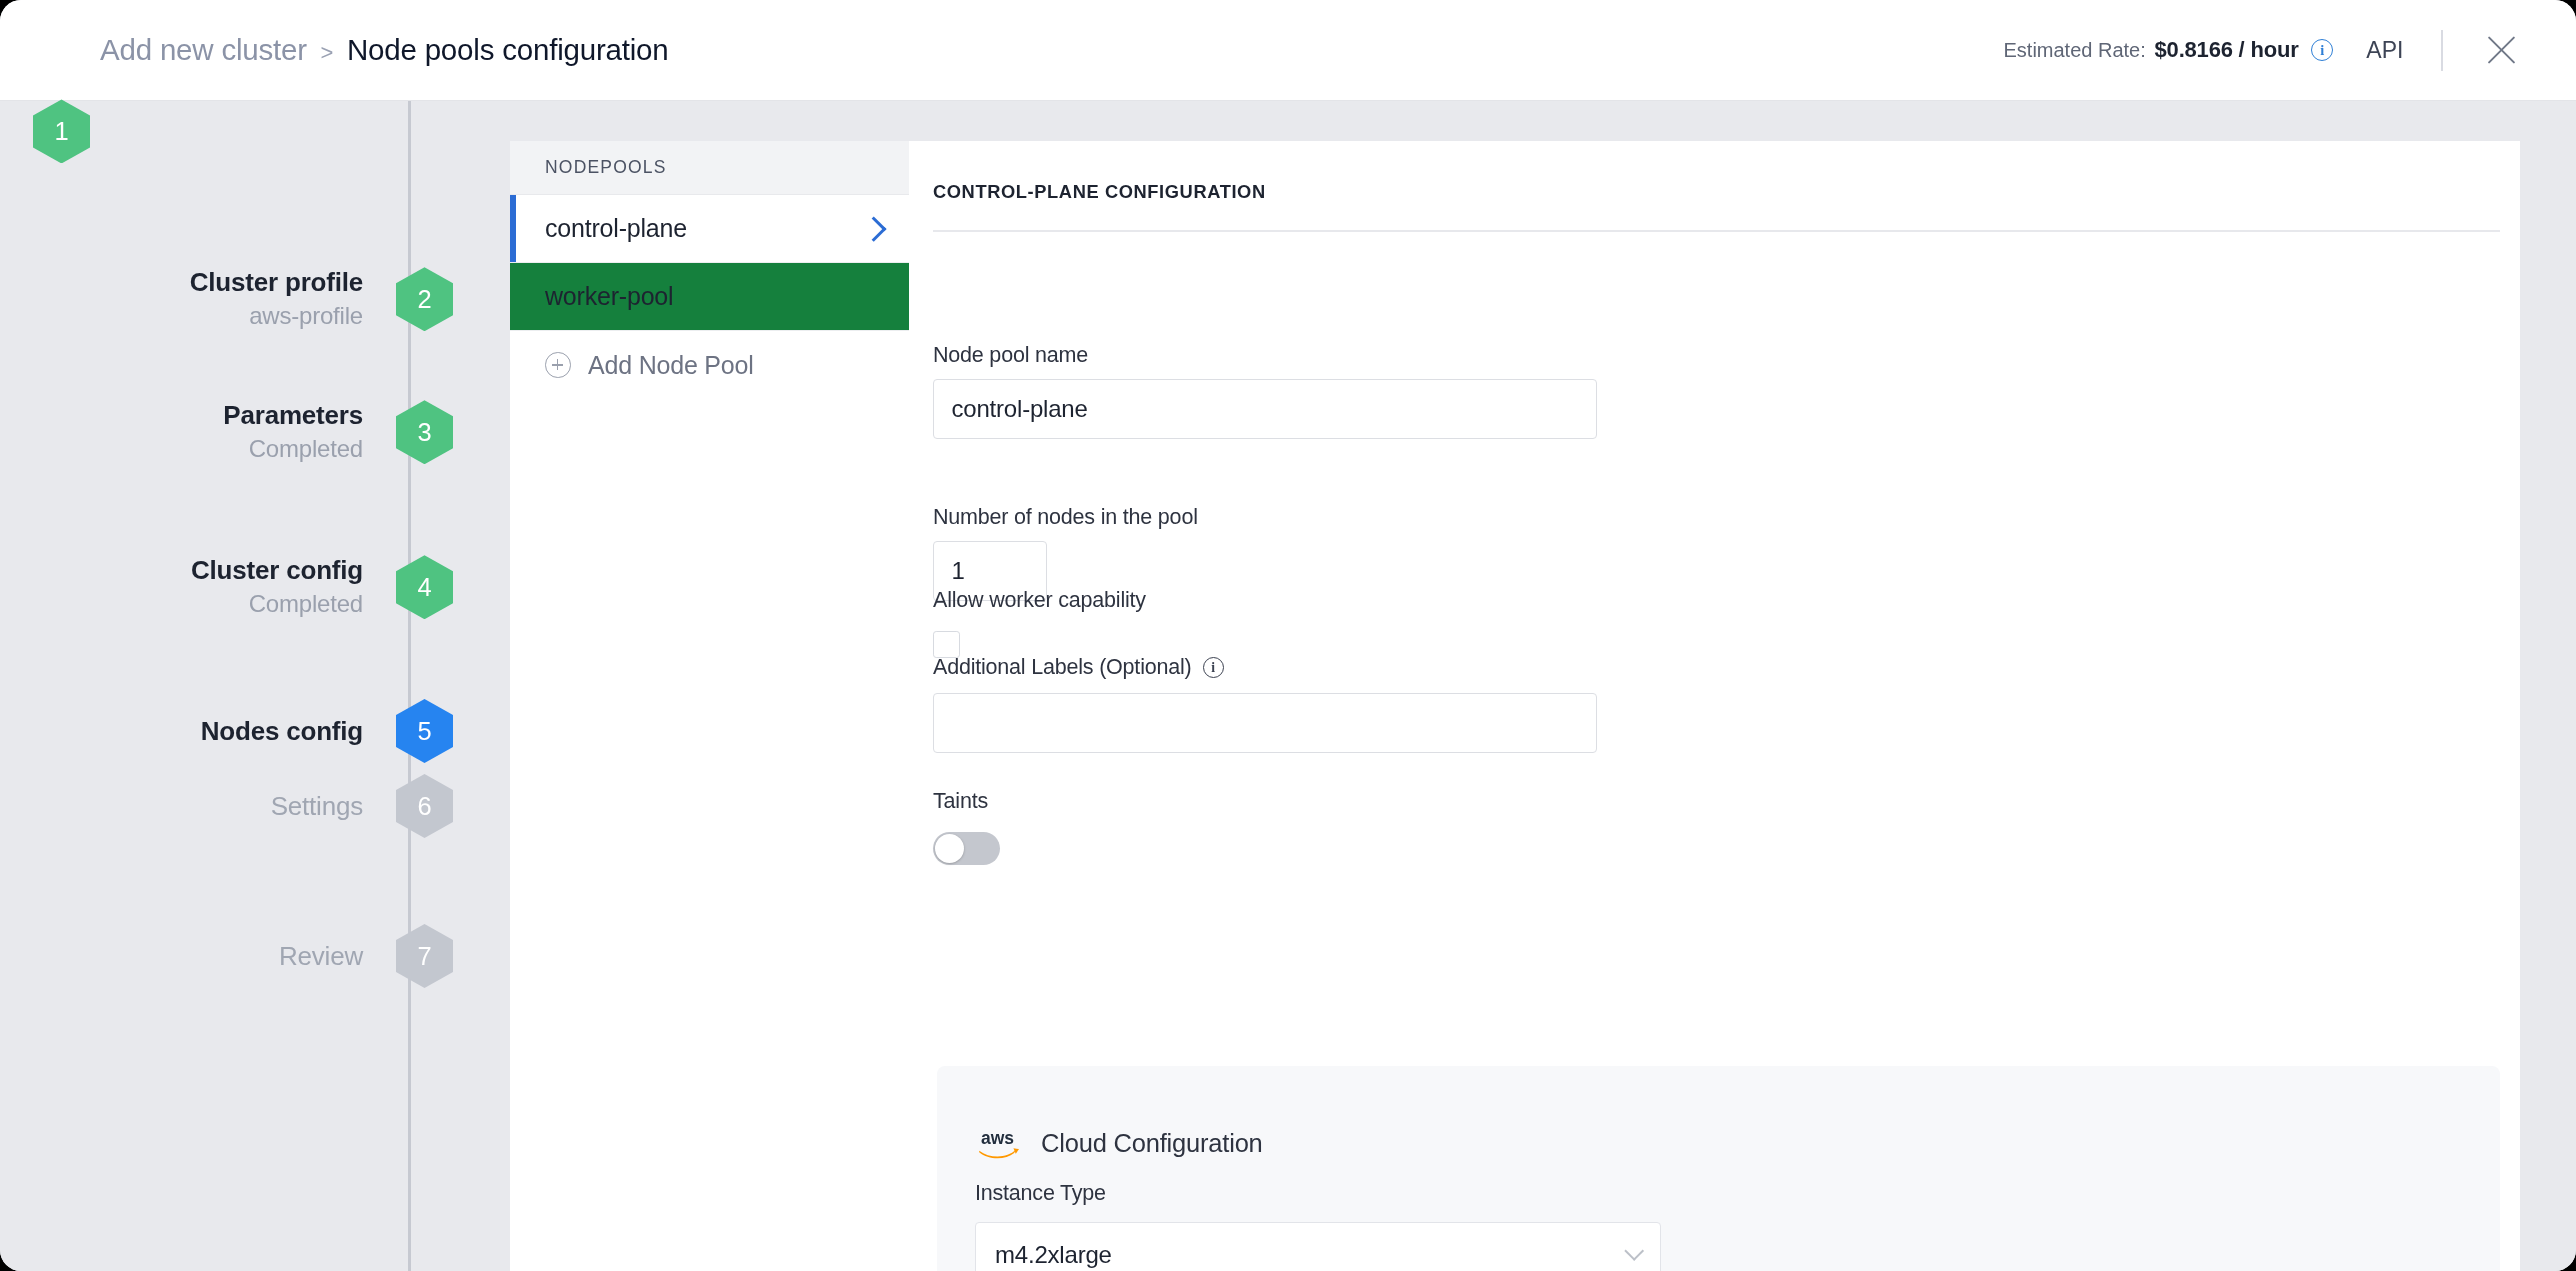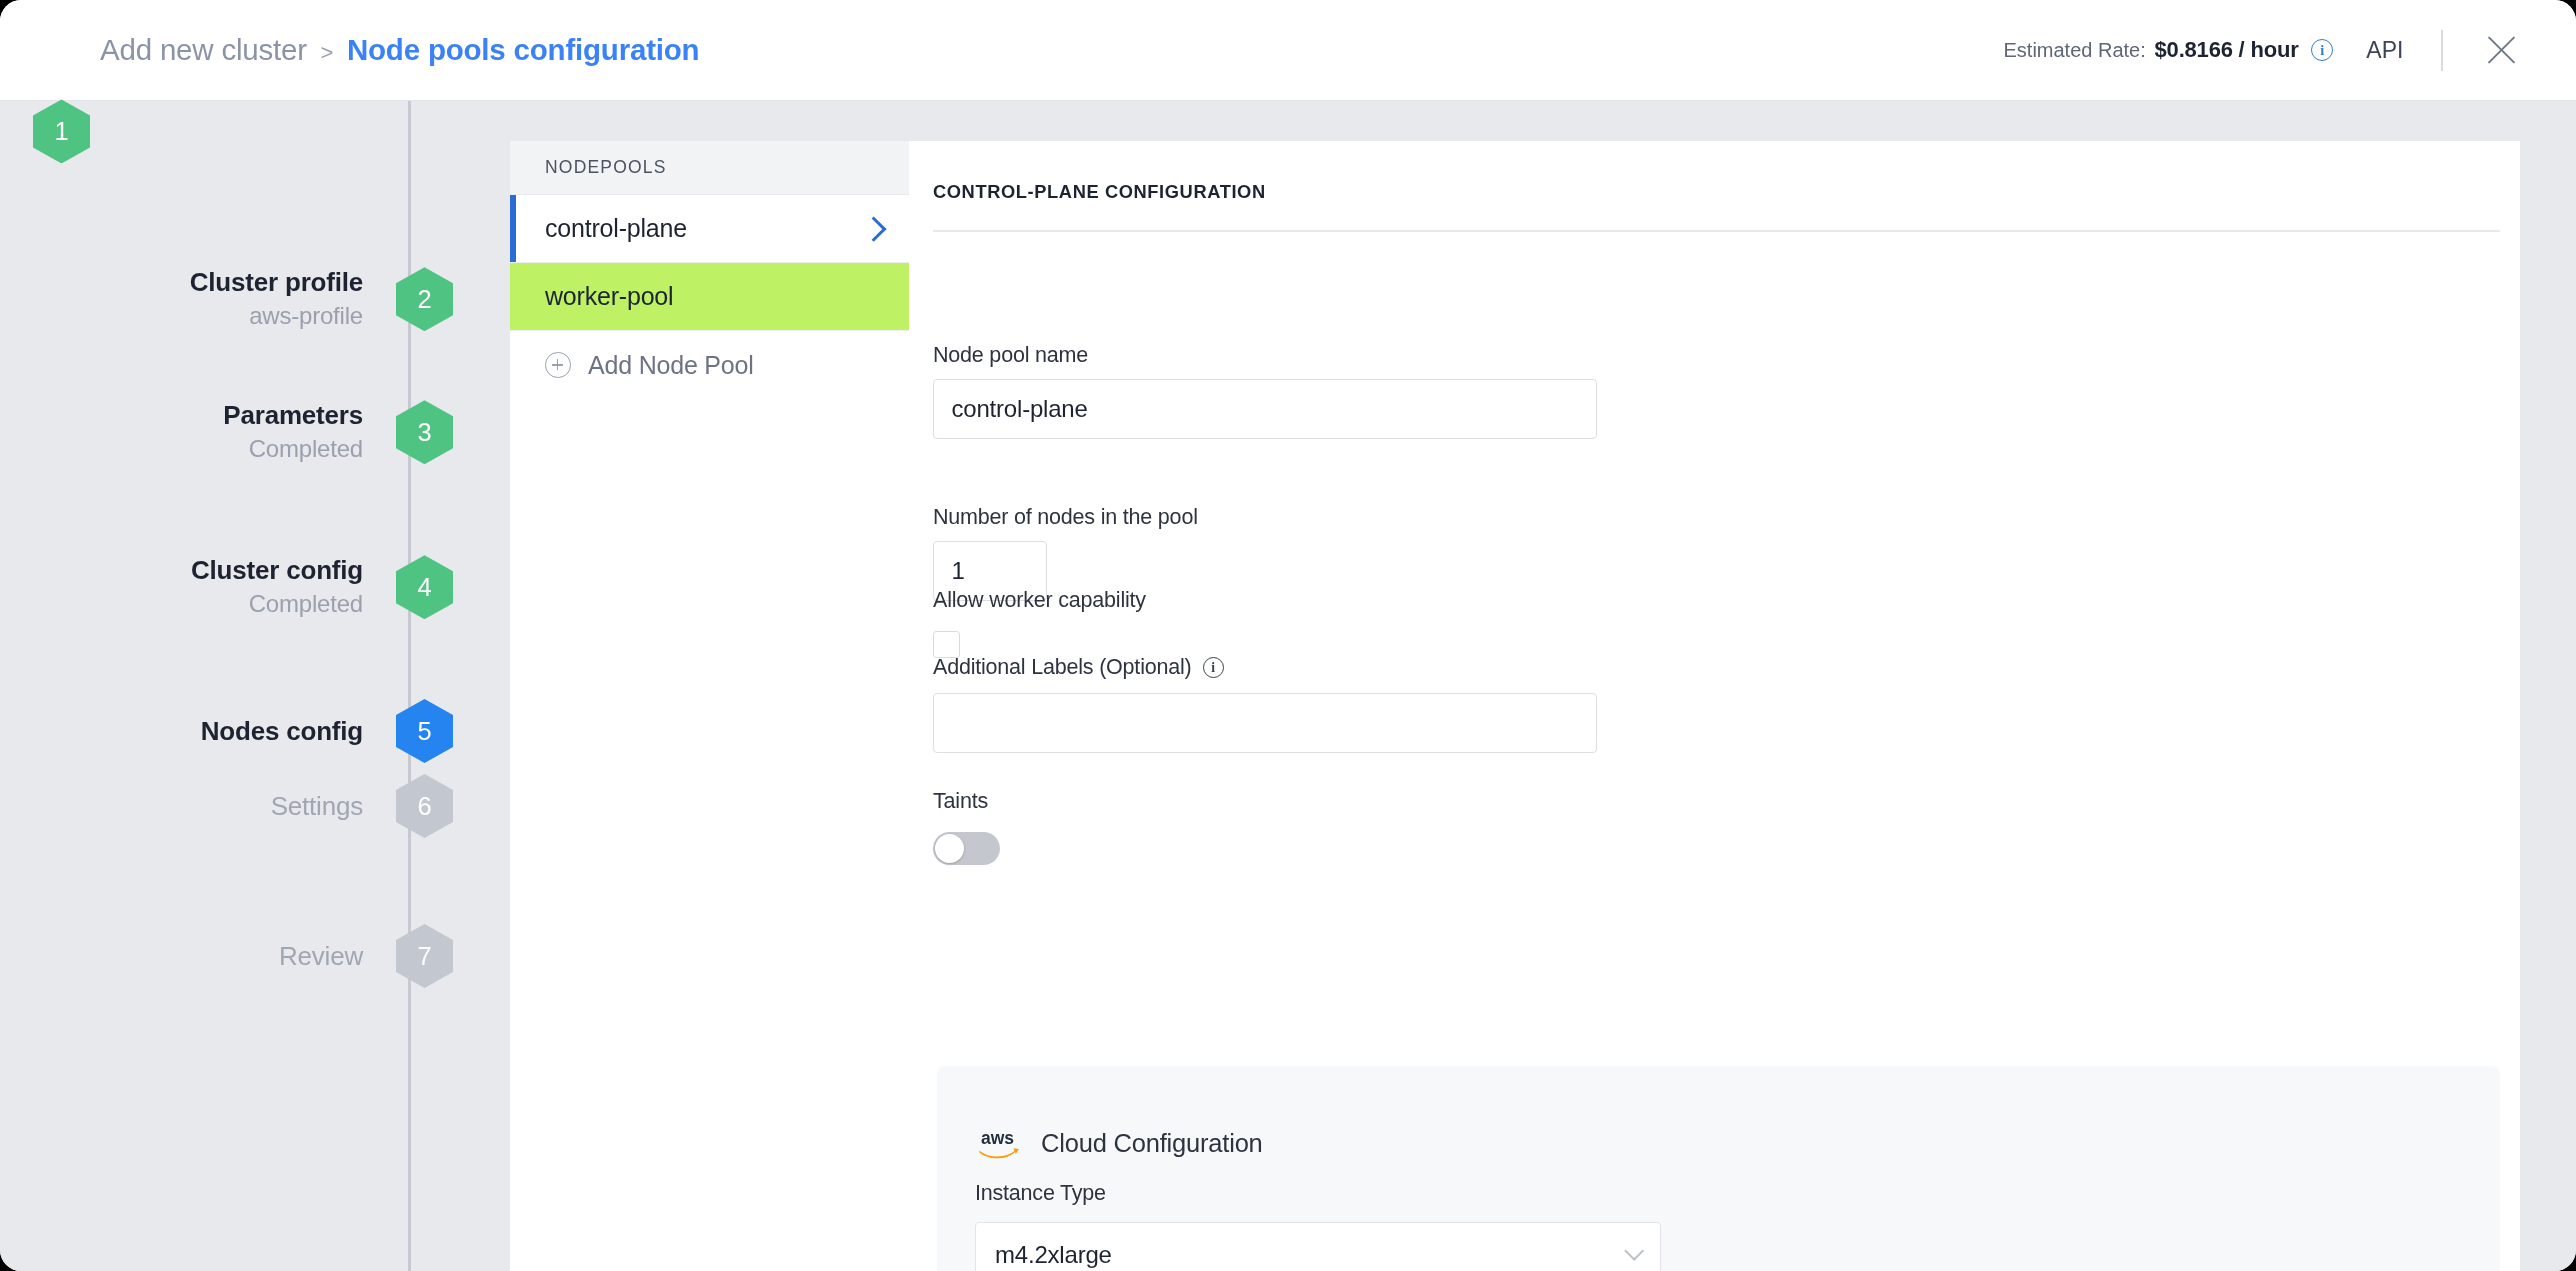--- a/index.html
+++ b/index.html
@@ -25,21 +25,21 @@
     background: #ffffff;
     display: flex; align-items: center;
     border-bottom: 0.8px solid #e3e4e8;
   }
   .crumbs { display: flex; align-items: baseline; margin-left: 100px; }
   .crumb-root {
     font-size: 29.5px; color: #8b93a7; font-weight: 400; letter-spacing: -0.2px;
     cursor: pointer;
   }
   .crumb-sep { font-size: 22px; color: #9aa1b3; margin: 0 13.6px; }
-  .crumb-cur { font-size: 29.5px; color: #3b82f6; font-weight: 700; letter-spacing: -0.2px; }
+  .crumb-cur { font-size: 29.5px; color: #0f172a; font-weight: 400; letter-spacing: -0.2px; }
 
   .hdr-right {
     margin-left: auto; display: flex; align-items: center;
     margin-right: 56px; gap: 0;
   }
   .rate-label { font-size: 20px; color: #5f6676; }
   .rate-value { font-size: 22px; color: #1d2330; font-weight: 700; margin-left: 8.8px; letter-spacing: -0.2px; }
   .info-circle {
     width: 22px; height: 22px; border-radius: 50%;
     border: 1.6px solid #2f7fd6; color: #2f7fd6;
@@ -110,21 +110,21 @@
     padding-left: 35px; padding-right: 27px;
     font-size: 25px; color: #1d2330; letter-spacing: -0.2px;
     border-bottom: 0.8px solid #eceef0; cursor: pointer;
     position: relative; background: #fff;
   }
   .np-item.selected { background: #ffffff; }
   .np-item.selected:before {
     content: ""; position: absolute; left: 0; top: 0; bottom: 0;
     width: 6.4px; background: #2b6cd4;
   }
-  .np-item.alt { background: #bef264; }
+  .np-item.alt { background: #15803d; }
   .np-chevron {
     margin-left: auto; width: 17.5px; height: 17.5px;
     border-right: 3.2px solid #2b6cd4; border-top: 3.2px solid #2b6cd4;
     transform: rotate(45deg);
   }
   .np-add {
     height: 68px; display: flex; align-items: center;
     padding-left: 35px; font-size: 25px; color: #6d7383;
     cursor: pointer; letter-spacing: -0.2px;
   }

